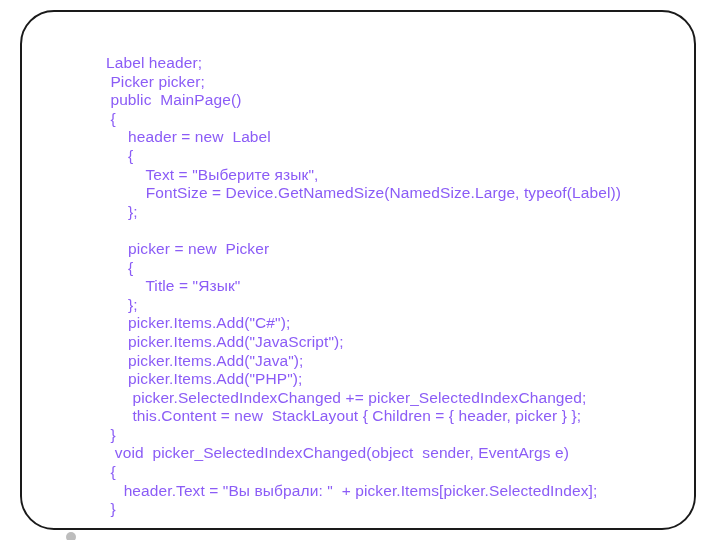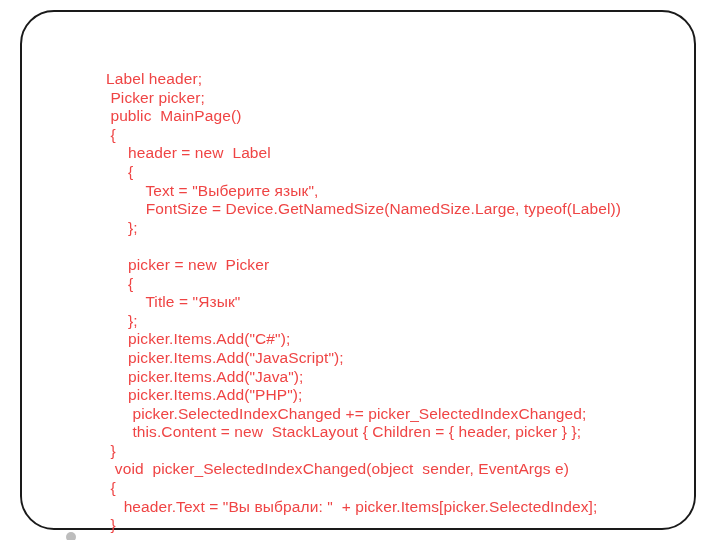--- a/index.html
+++ b/index.html
@@ -17,24 +17,24 @@
     top: 10px;
     width: 676px;
     height: 520px;
     border: 2px solid #1a1a1a;
     border-radius: 34px;
     box-sizing: border-box;
   }
   .code {
     position: absolute;
     left: 84px;
-    top: 58px;
+    top: 42px;
     font-size: 15.5px;
     line-height: 18.6px;
-    color: #ef4444;
+    color: #8b5cf6;
     white-space: pre;
     font-family: Arial, Helvetica, sans-serif;
     letter-spacing: 0.1px;
   }
   .bullet {
     position: absolute;
     left: 44px;
     top: 520px;
     width: 10px;
     height: 10px;

